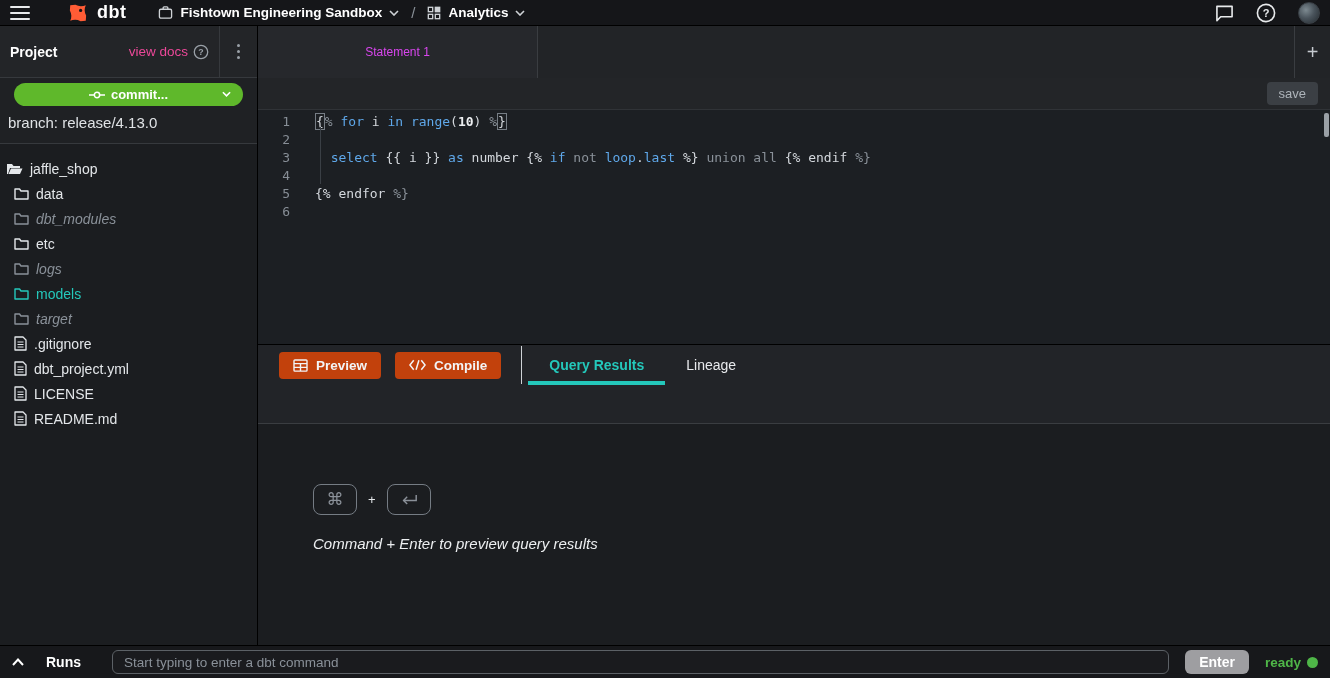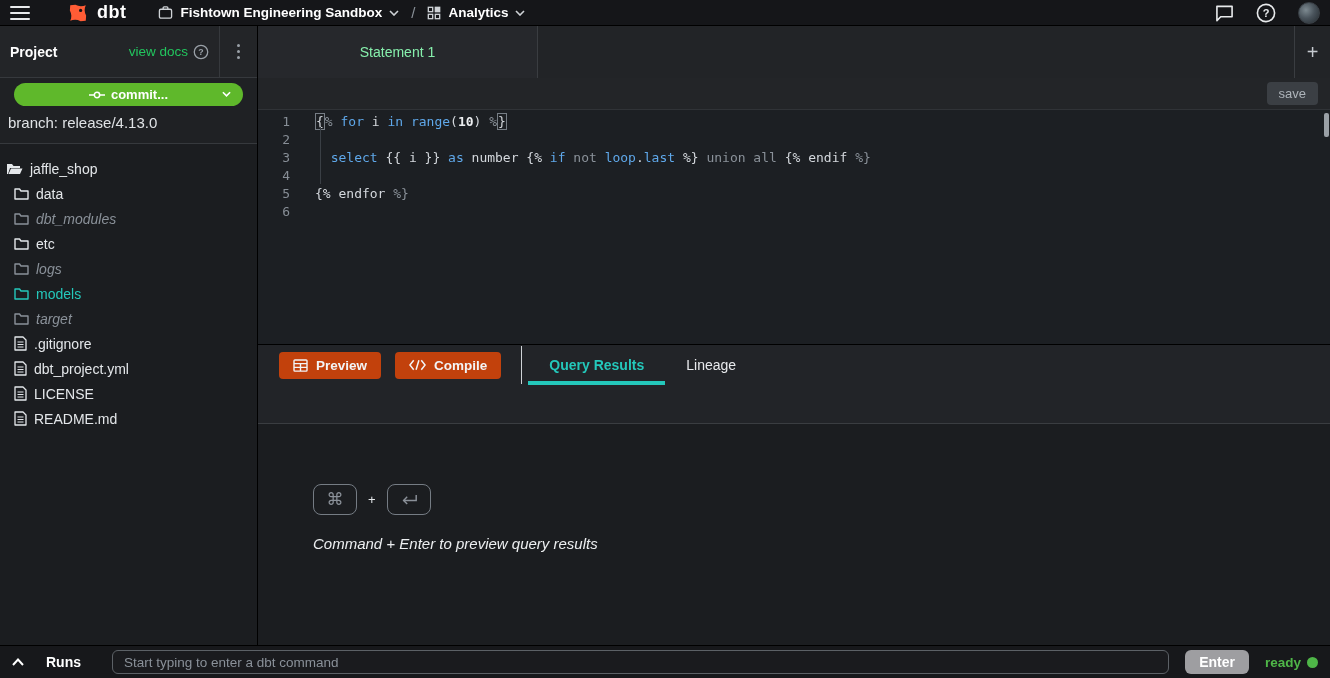--- a/index.html
+++ b/index.html
@@ -18,40 +18,40 @@
   .top-right { margin-left:auto; display:flex; align-items:center; gap:22px; }
   .avatar { width:22px; height:22px; border-radius:50%; background:radial-gradient(circle at 35% 35%, #7d8a91 0%, #4a545c 45%, #23292e 100%); border:1px solid #3a4046; }
 
   
   .app { display:flex; height:619px; }
 
   
   .sidebar { width:258px; background:#1b1d20; border-right:1px solid #000; display:flex; flex-direction:column; }
   .side-header { height:52px; background:#232528; border-bottom:1px solid #36393d; display:flex; align-items:center; padding:0 0 0 10px; }
   .side-title { font-weight:bold; font-size:14px; color:#fff; }
-  .view-docs { margin-left:auto; display:flex; align-items:center; gap:5px; color:#22c55e; font-size:13.5px; cursor:pointer; padding-right:10px; }
+  .view-docs { margin-left:auto; display:flex; align-items:center; gap:5px; color:#ec4899; font-size:13.5px; cursor:pointer; padding-right:10px; }
   .side-kebab { width:38px; height:100%; border-left:1px solid #36393d; display:flex; align-items:center; justify-content:center; cursor:pointer; }
   .kebab-dots { display:flex; flex-direction:column; gap:3px; }
   .kebab-dots i { width:3px; height:3px; border-radius:50%; background:#9aa1a8; }
   .commit-wrap { padding:5px 14px 0; background:#1f2124; }
   .commit-btn { width:100%; height:23px; border:none; border-radius:12px; background:#5fb82b; color:#fff; font-weight:bold; font-size:13px; display:flex; align-items:center; cursor:pointer; font-family:inherit; position:relative; }
   .commit-btn .commit-center { flex:1; display:flex; align-items:center; justify-content:center; gap:6px; }
   .commit-btn .chev { position:absolute; right:12px; top:8px; }
   .branch-row { background:#1f2124; padding:8px 8px 12px; color:#dfe2e5; font-size:15px; border-bottom:1px solid #36393d; }
   .file-tree { padding-top:12px; flex:1; overflow:hidden; }
   .tree-item { height:25px; display:flex; align-items:center; gap:7px; padding-left:6px; cursor:pointer; font-size:14px; color:#e4e7ea; }
   .tree-item.d1 { padding-left:14px; }
   .tree-item.muted-italic { color:#8a9199; font-style:italic; }
   .tree-item.accent { color:#24c8bb; }
   .tree-item .ticon { flex:0 0 auto; }
 
   
   .main { flex:1; display:flex; flex-direction:column; background:#1c1f23; }
   .tabbar { height:52px; background:#222427; display:flex; align-items:stretch; }
-  .doc-tab { width:280px; background:#26282c; border-right:1px solid #3a3d41; display:flex; align-items:center; justify-content:center; color:#86efac; font-size:14px; cursor:pointer; }
+  .doc-tab { width:280px; background:#26282c; border-right:1px solid #3a3d41; display:flex; align-items:center; justify-content:center; color:#d946ef; font-size:12px; cursor:pointer; }
   .tabbar-spacer { flex:1; }
   .add-tab { width:36px; border-left:1px solid #3a3d41; display:flex; align-items:center; justify-content:center; color:#c6cbd0; font-size:20px; cursor:pointer; }
   .editor-header { height:32px; background:#232528; display:flex; align-items:center; justify-content:flex-end; padding-right:12px; border-bottom:1px solid #303337; }
   .save-btn { background:#3b3f44; color:#aeb4ba; border:none; border-radius:4px; font-size:13px; padding:4px 12px; cursor:pointer; font-family:inherit; }
 
   .editor { height:235px; position:relative; background:#1c1f23; border-bottom:1px solid #000; font-family:"DejaVu Sans Mono", monospace; font-size:13px; padding-top:3px; }
   .code-line { display:flex; height:18px; line-height:18px; }
   .ln { width:36px; text-align:right; padding-right:4px; color:#878e96; flex:0 0 auto; user-select:none; }
   .code-text { padding-left:21px; white-space:pre; }
   .tk-kw { color:#5fa8ea; }

